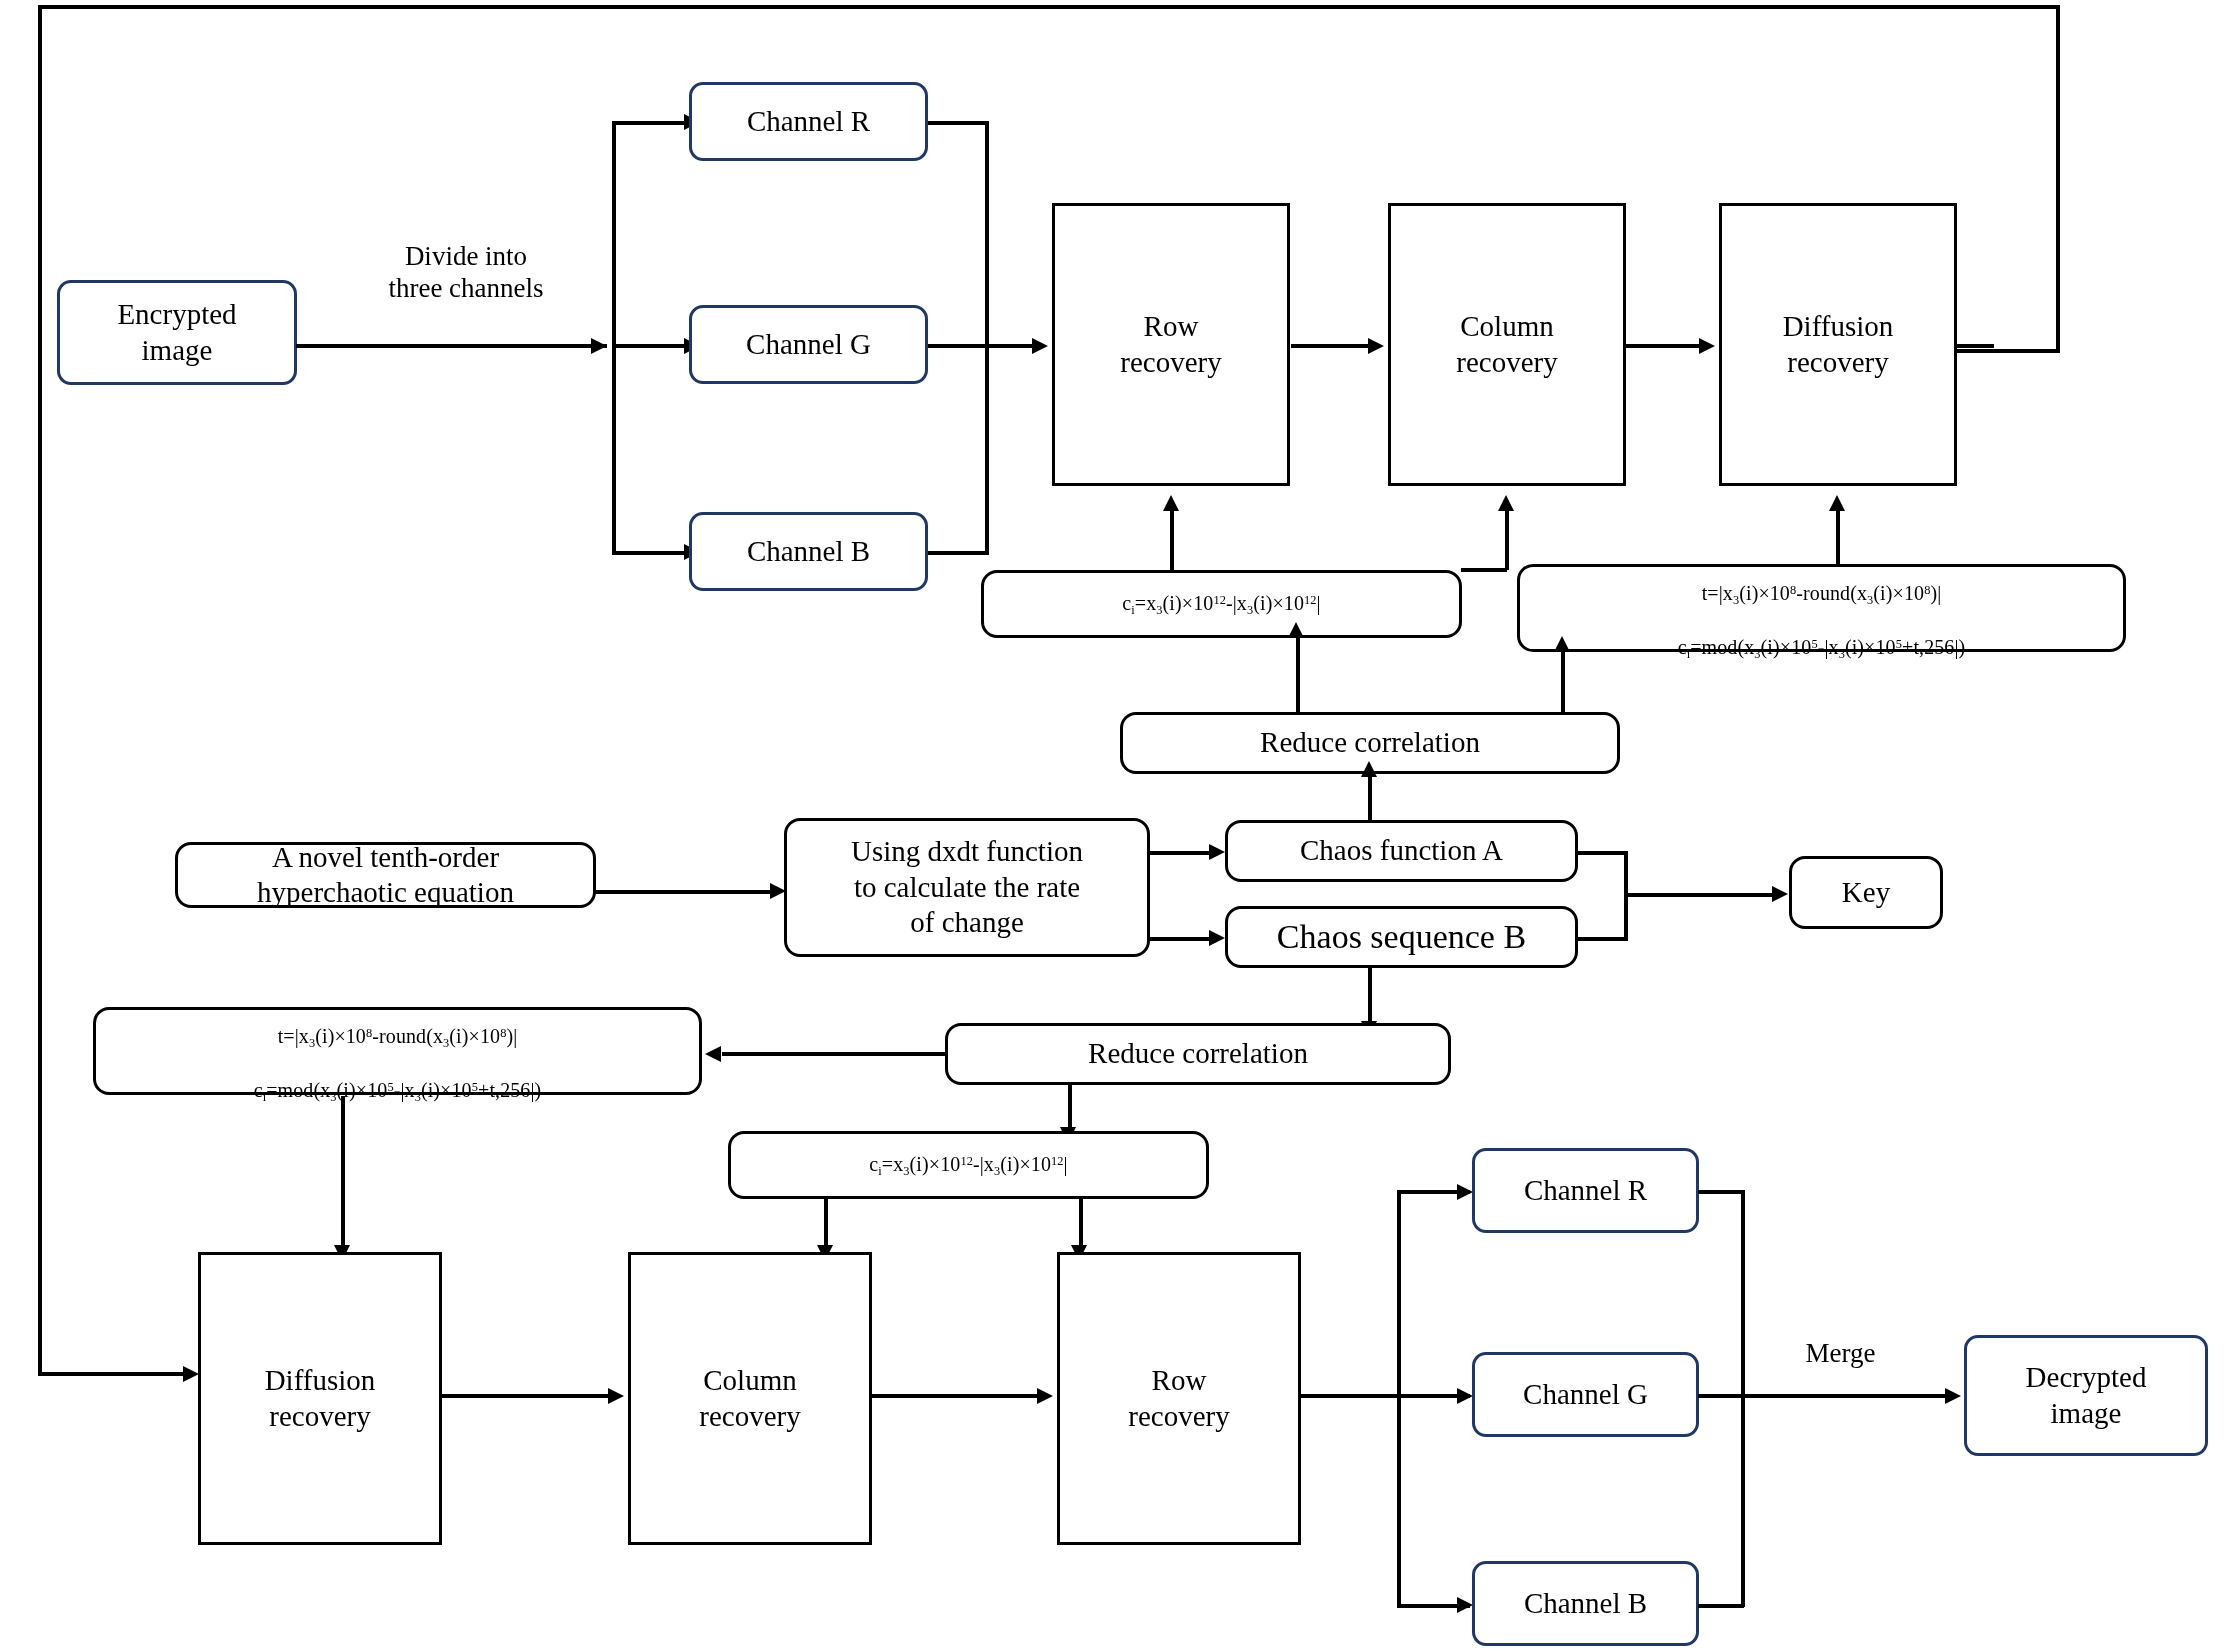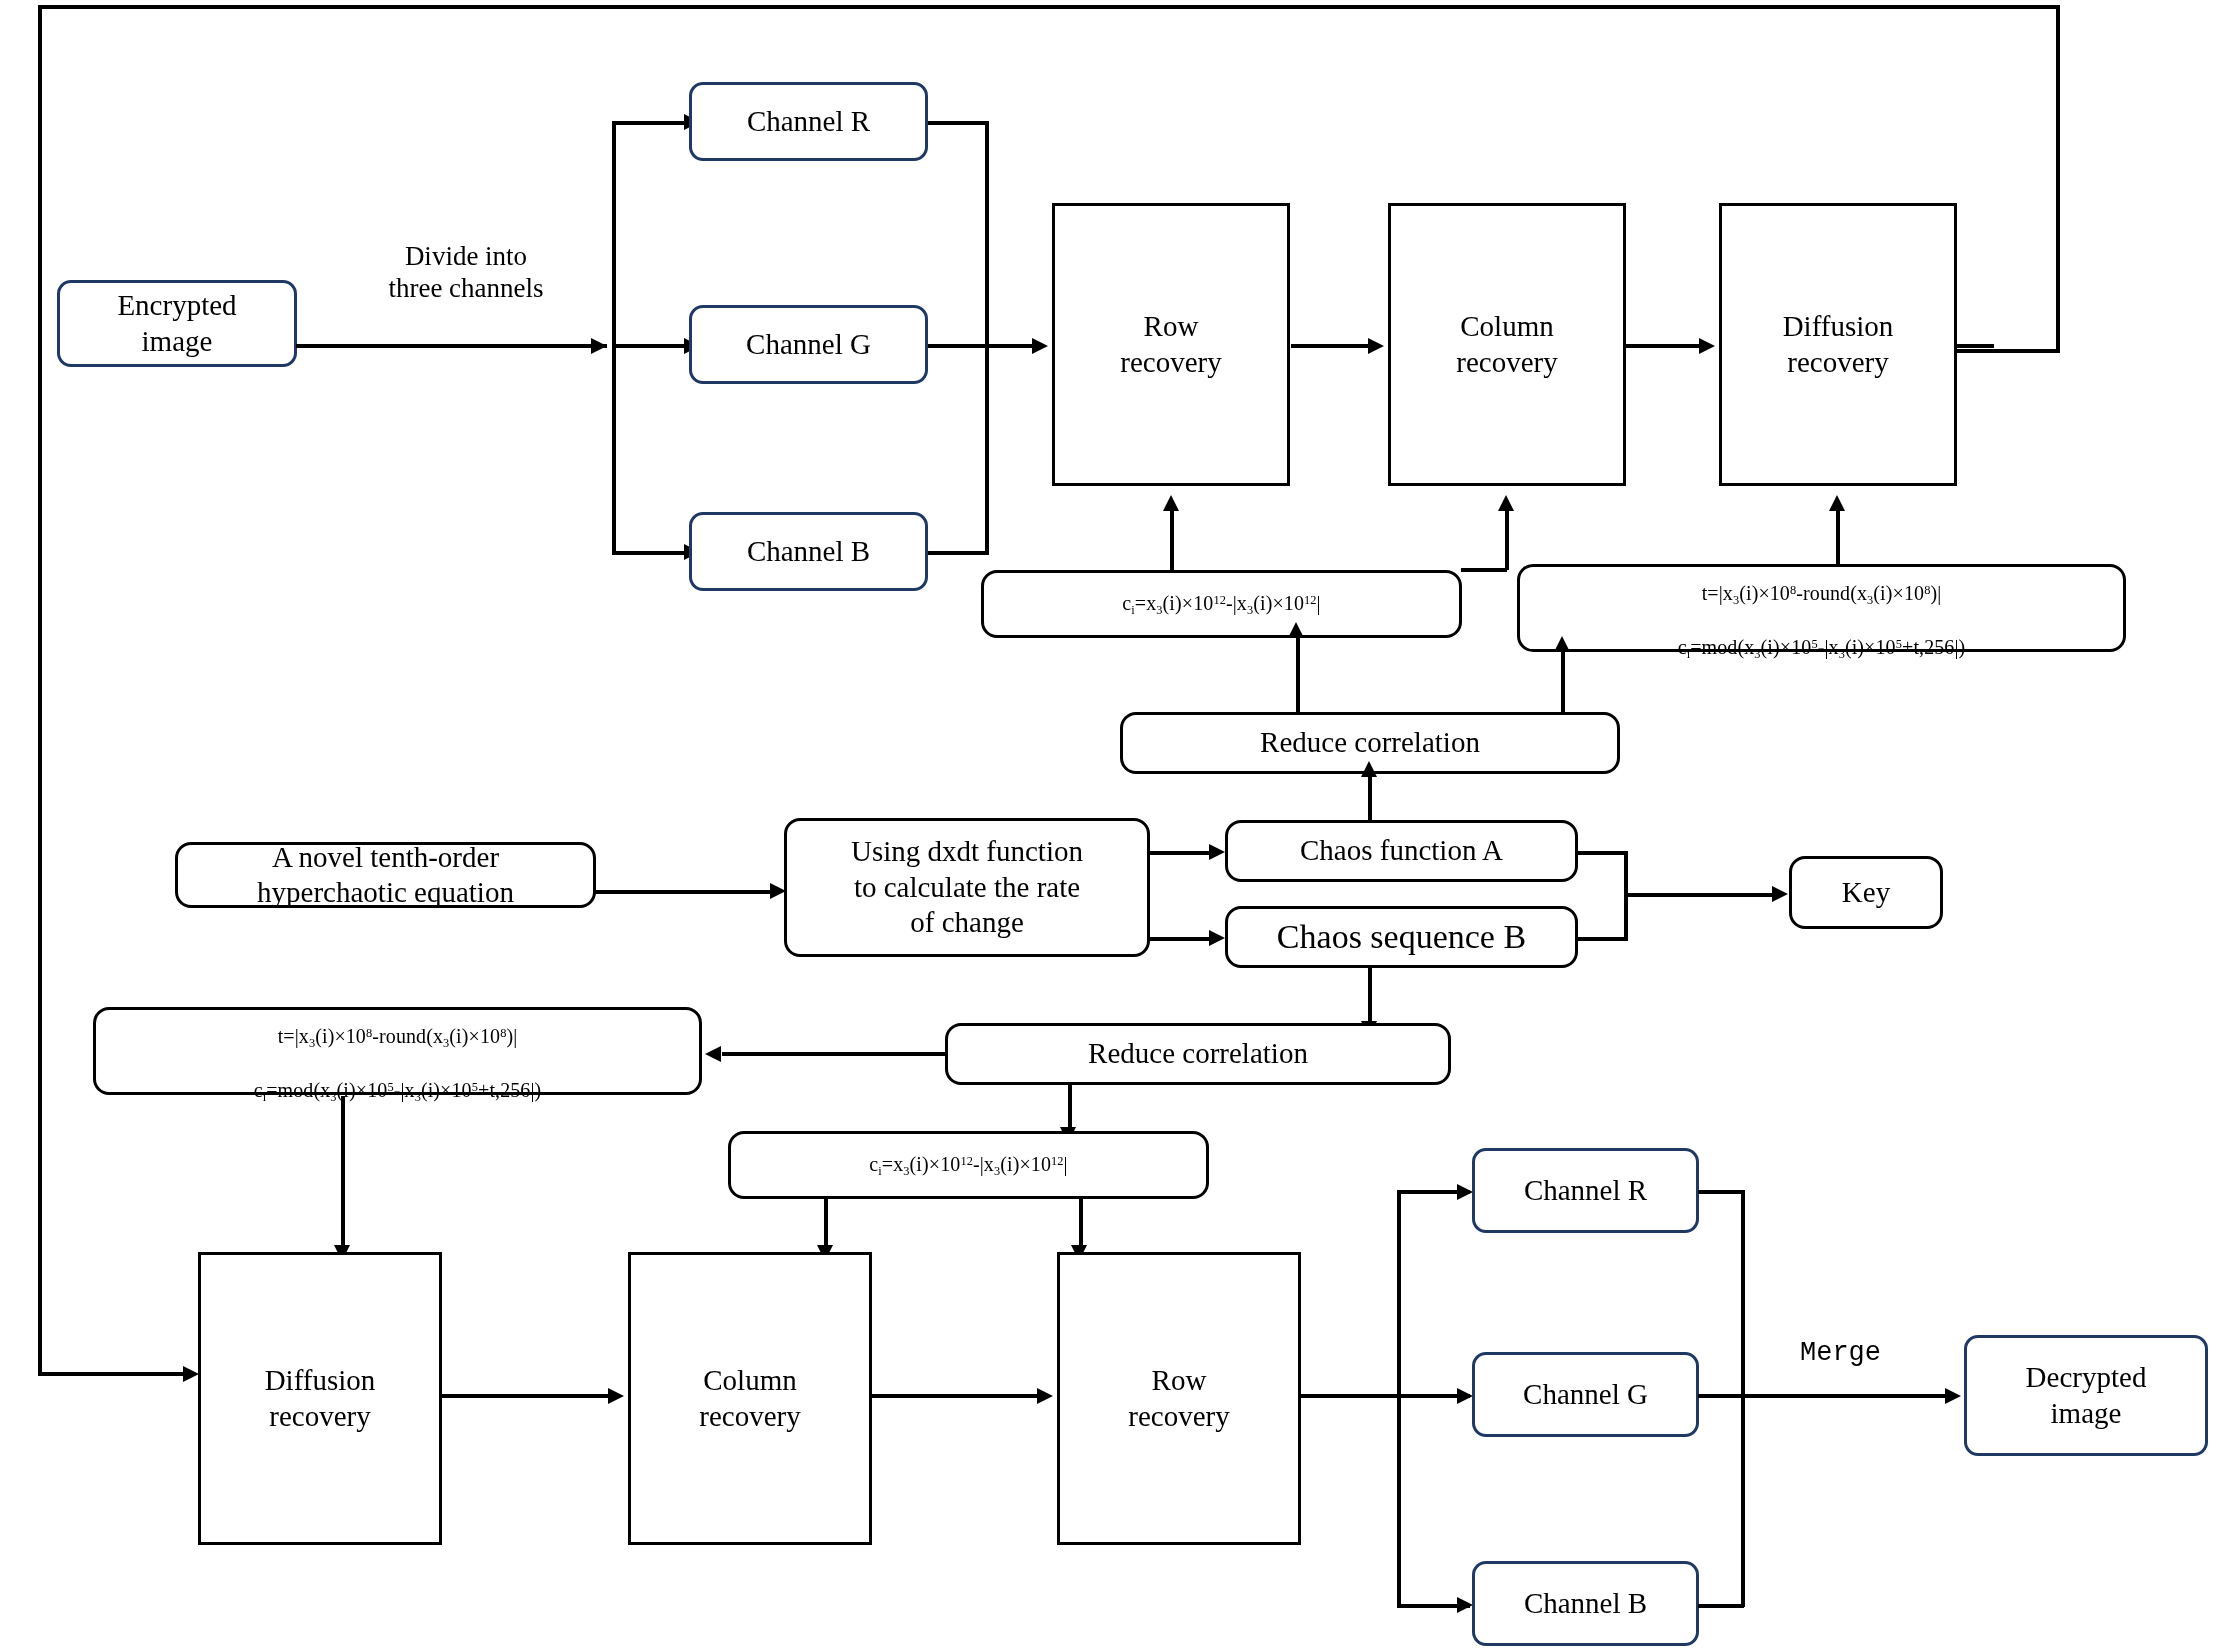--- a/index.html
+++ b/index.html
@@ -42,21 +42,21 @@
 
 <div id="stage">
 
   <div class="h" style="left:38px;top:4.9px;width:2022px;"></div>
   <div class="v" style="left:2056px;top:4.9px;height:347px;"></div>
   <div class="h" style="left:1920px;top:349px;width:140px;"></div>
   <div class="v" style="left:38px;top:4.9px;height:1371px;"></div>
   <div class="h" style="left:38px;top:1372px;width:146px;"></div>
   <div class="ahead r" style="left:183px;top:1366px;"></div>
 
-  <div class="node rounded-navy" style="left:57px;top:280px;width:240px;height:87px;font-size:29px;">
+  <div class="node rounded-navy" style="left:57px;top:280px;width:240px;height:105px;font-size:29px;">
     <span class="lbl">Encrypted
 image</span>
   </div>
 
   <div class="edgelabel" style="left:338px;top:241px;width:256px;">Divide into
 three channels</div>
   <div class="h" style="left:296px;top:344px;width:311px;"></div>
   <div class="ahead r" style="left:591px;top:338px;"></div>
 
   <div class="v" style="left:612px;top:121px;height:434px;"></div>
@@ -238,21 +238,21 @@
   <div class="node rounded-navy" style="left:1472px;top:1352px;width:227px;height:85px;font-size:29px;">
     <span class="lbl">Channel G</span>
   </div>
   <div class="node rounded-navy" style="left:1472px;top:1561px;width:227px;height:85px;font-size:29px;">
     <span class="lbl">Channel  B</span>
   </div>
 
   <div class="h" style="left:1698px;top:1190px;width:46px;"></div>
   <div class="h" style="left:1698px;top:1604px;width:46px;"></div>
   <div class="v" style="left:1741px;top:1190px;height:417px;"></div>
-  <div class="edgelabel" style="left:1755px;top:1338px;width:171px;font-family:Liberation Mono, monospace;">Merge</div>
+  <div class="edgelabel" style="left:1755px;top:1338px;width:171px;">Merge</div>
   <div class="h" style="left:1698px;top:1394px;width:252px;"></div>
   <div class="ahead r" style="left:1945px;top:1388px;"></div>
 
   <div class="node rounded-navy" style="left:1964px;top:1335px;width:244px;height:121px;font-size:29px;">
     <span class="lbl">Decrypted
 image</span>
   </div>
 
 </div>
 

